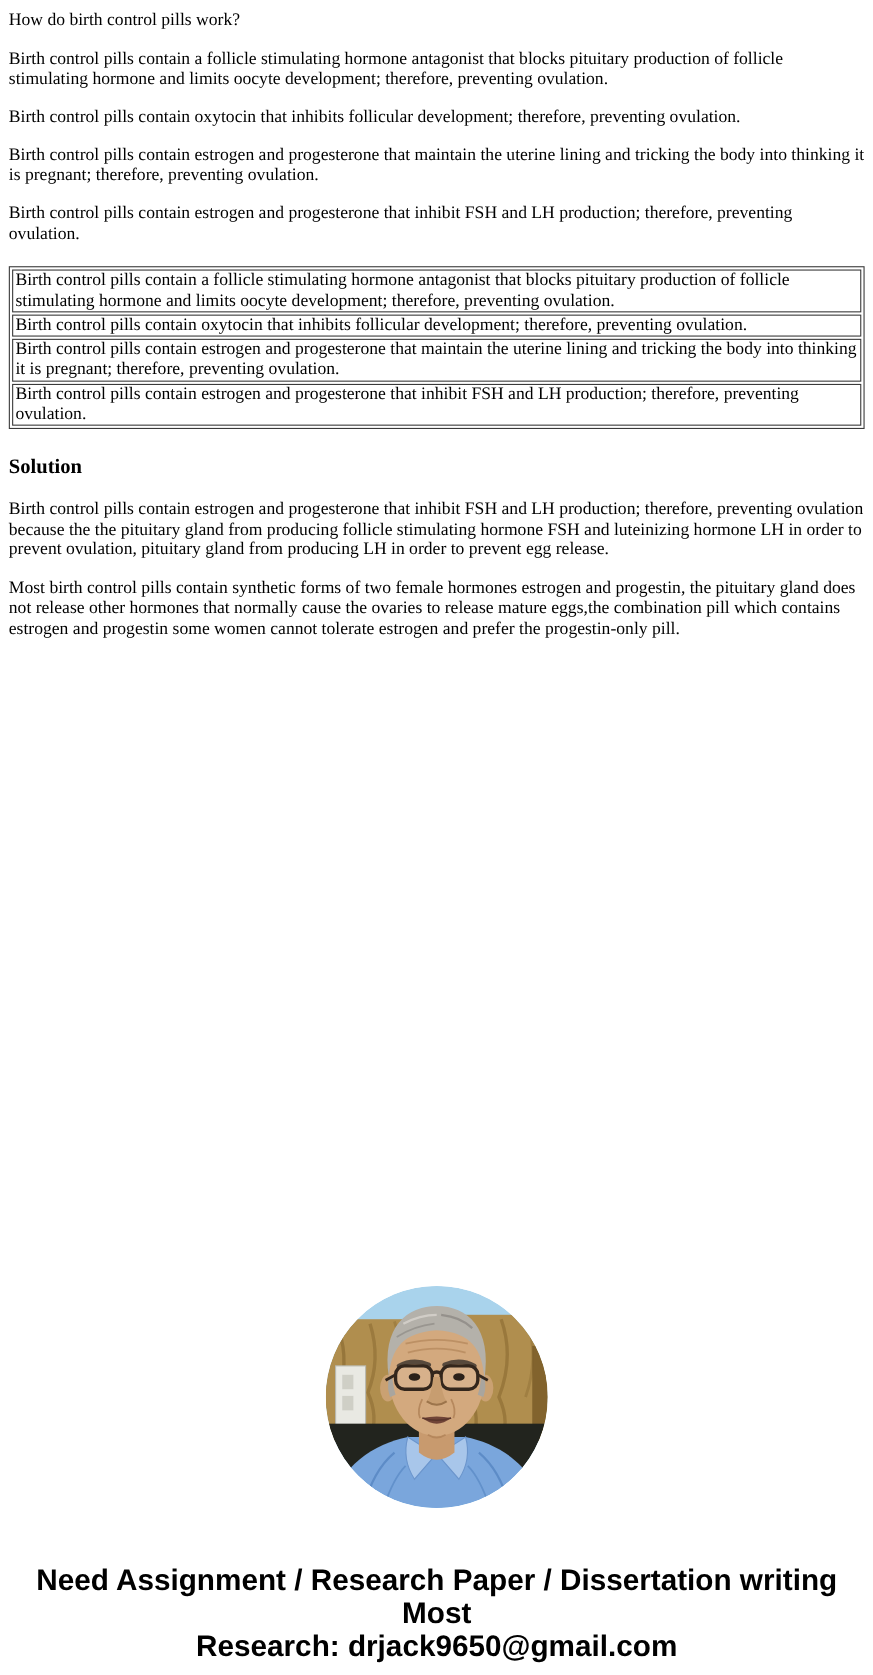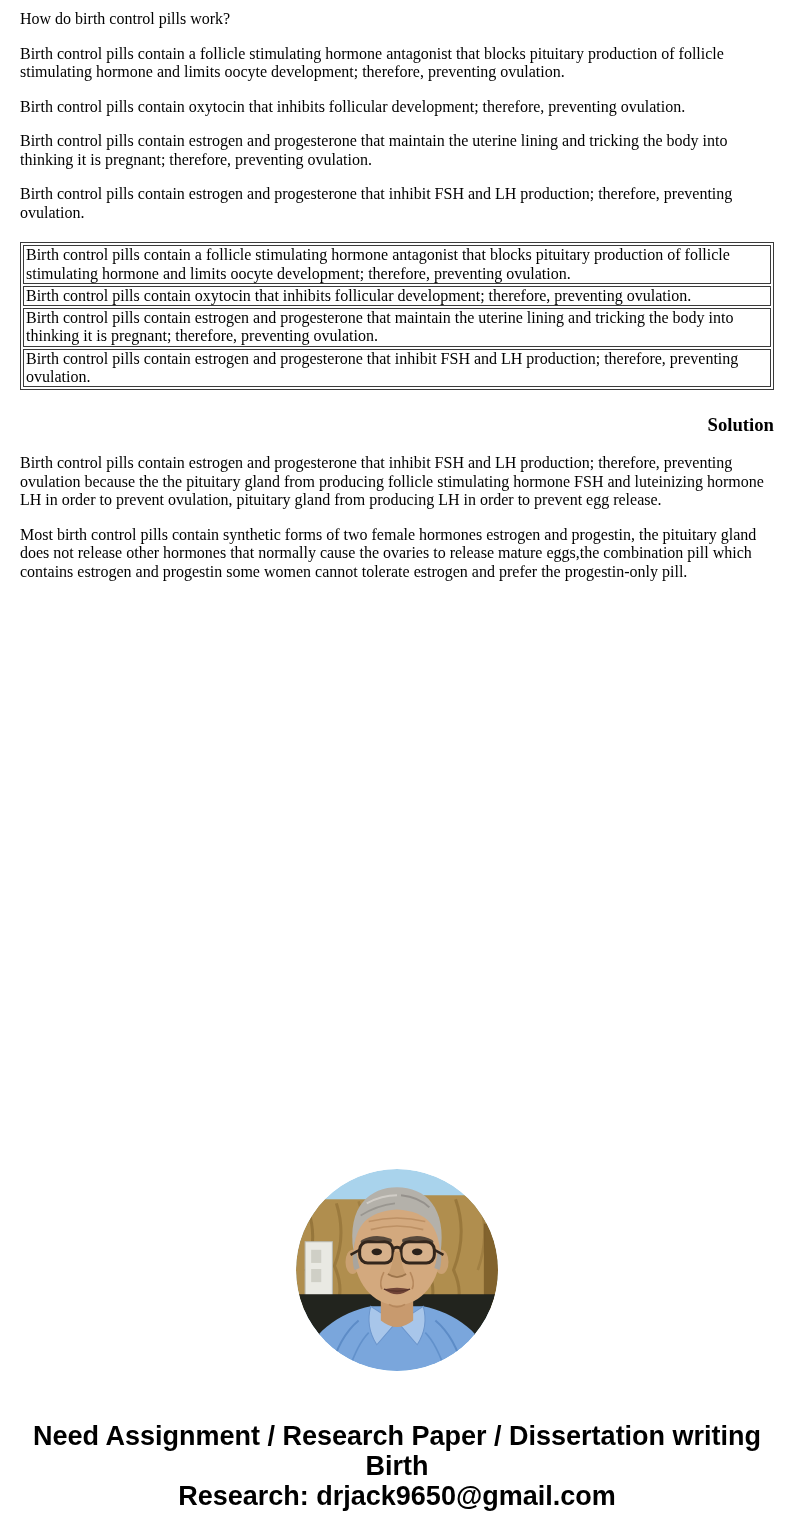--- a/index.html
+++ b/index.html
@@ -3,21 +3,21 @@
 <meta charset="utf-8">
 <style>
   html, body { margin: 0; padding: 0; background: #ffffff; }
   body {
     width: 794px;
     min-height: 1523px;
     font-family: "Liberation Serif", serif;
     font-size: 16px;
     color: #000000;
   }
-  .doc { padding: 0 20px; }
+  .doc { padding: 0 8px; }
   .doc p { margin: 16px 0; line-height: 1.16; }
   .doc p.first { margin-top: 10px; }
 
   table.options-table {
     width: 100%;
     border: 1px solid #3a3a3a;
     border-spacing: 2px;
     border-collapse: separate;
     margin: 20px 0 22px 0;
   }
@@ -25,21 +25,20 @@
     border: 1px solid #3a3a3a;
     padding: 0 2px;
     line-height: 1.14;
     font-size: 16px;
   }
 
   h3.solution-heading {
     font-size: 18.7px;
     font-weight: bold;
     margin: 24px 0 18px 0;
-    text-align: right;
   }
 
   .portrait-wrap {
     margin-top: 588px;
     text-align: center;
   }
   .portrait {
     display: inline-block;
     width: 202px;
     height: 202px;
@@ -171,17 +170,17 @@
           <path d="M 87 119 Q 100 116 113 119 Q 100 129 87 119 Z" fill="#704437"></path>
           <path d="M 87 119 Q 100 123 113 119" stroke="#5a352b" stroke-width="1.4" fill="none"></path>
 
           <path d="M 92 134 Q 100 139 108 134" stroke="#b08257" stroke-width="1.6" fill="none" opacity="0.8"></path>
         </g>
       </svg>
     </span>
   </div>
 
   <div class="footer">
-    <div>Need Assignment / Research Paper / Dissertation writing Birth</div>
+    <div>Need Assignment / Research Paper / Dissertation writing Most</div>
     <div>Research: drjack9650@gmail.com</div>
   </div>
 
 </div>
 
 </body></html>

